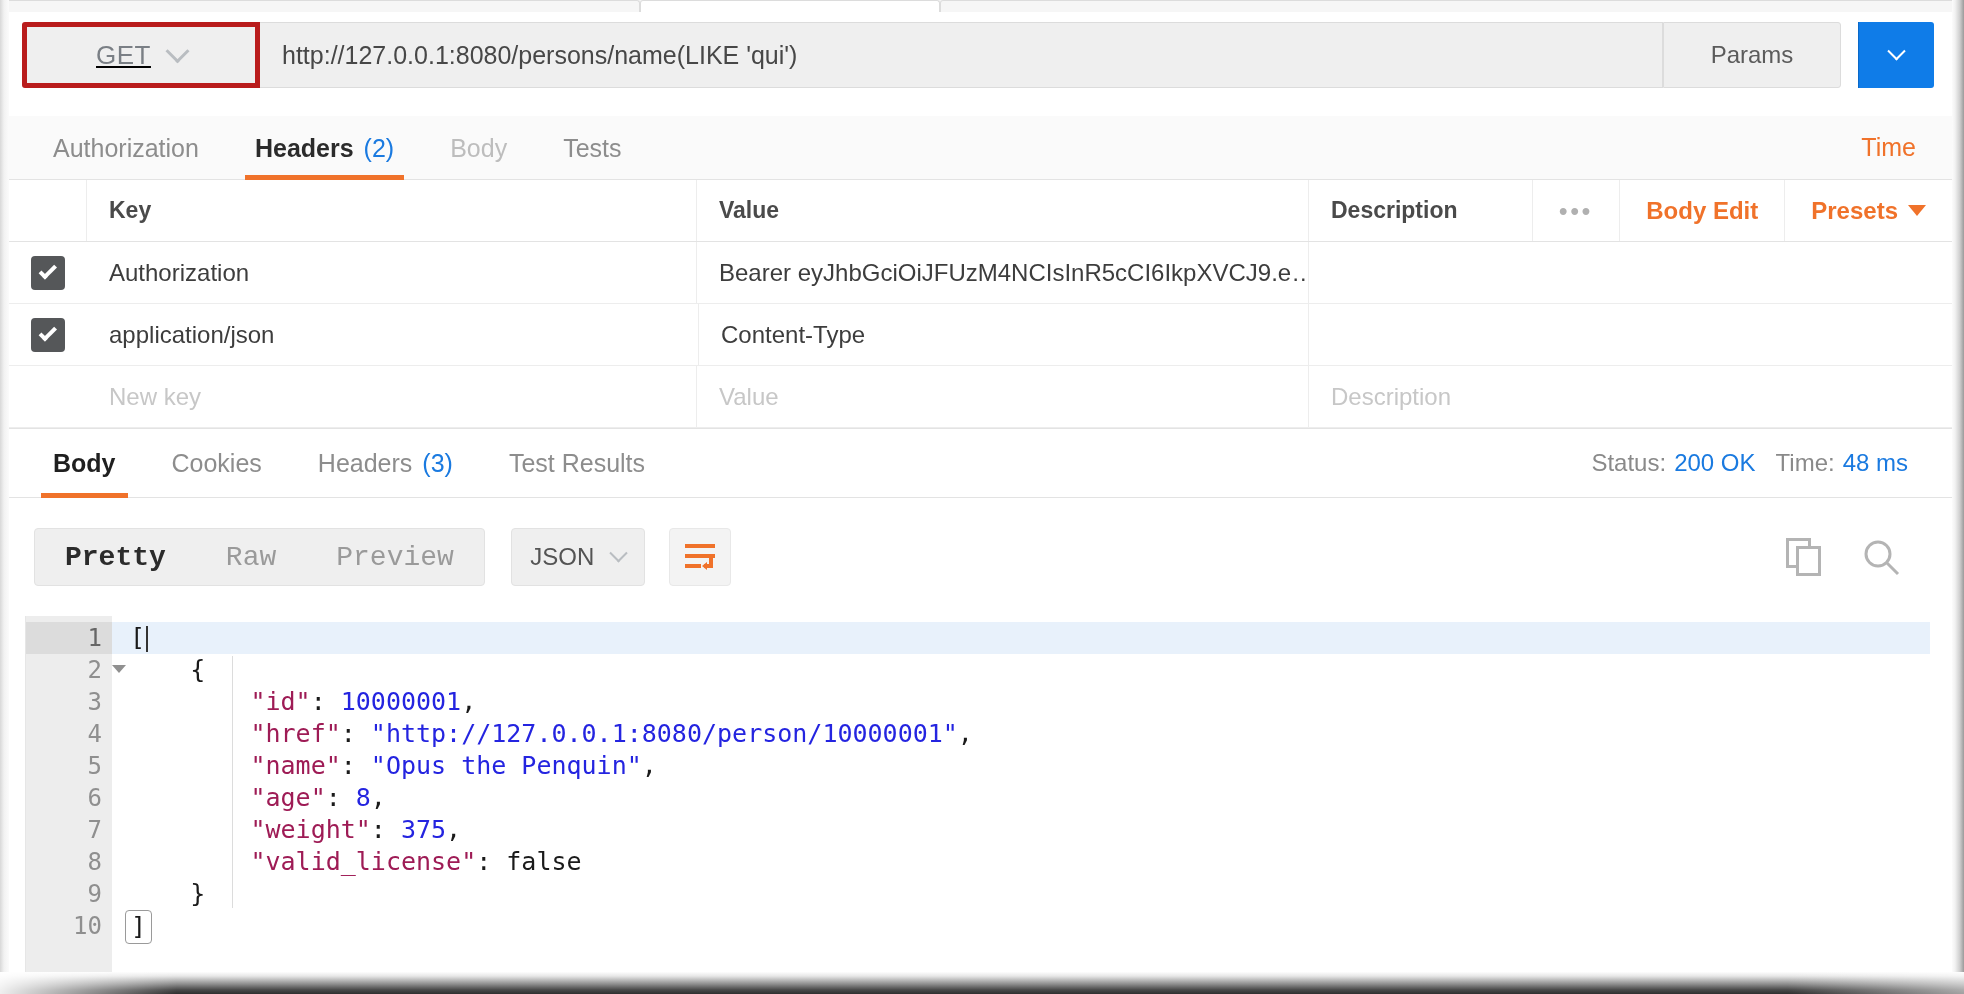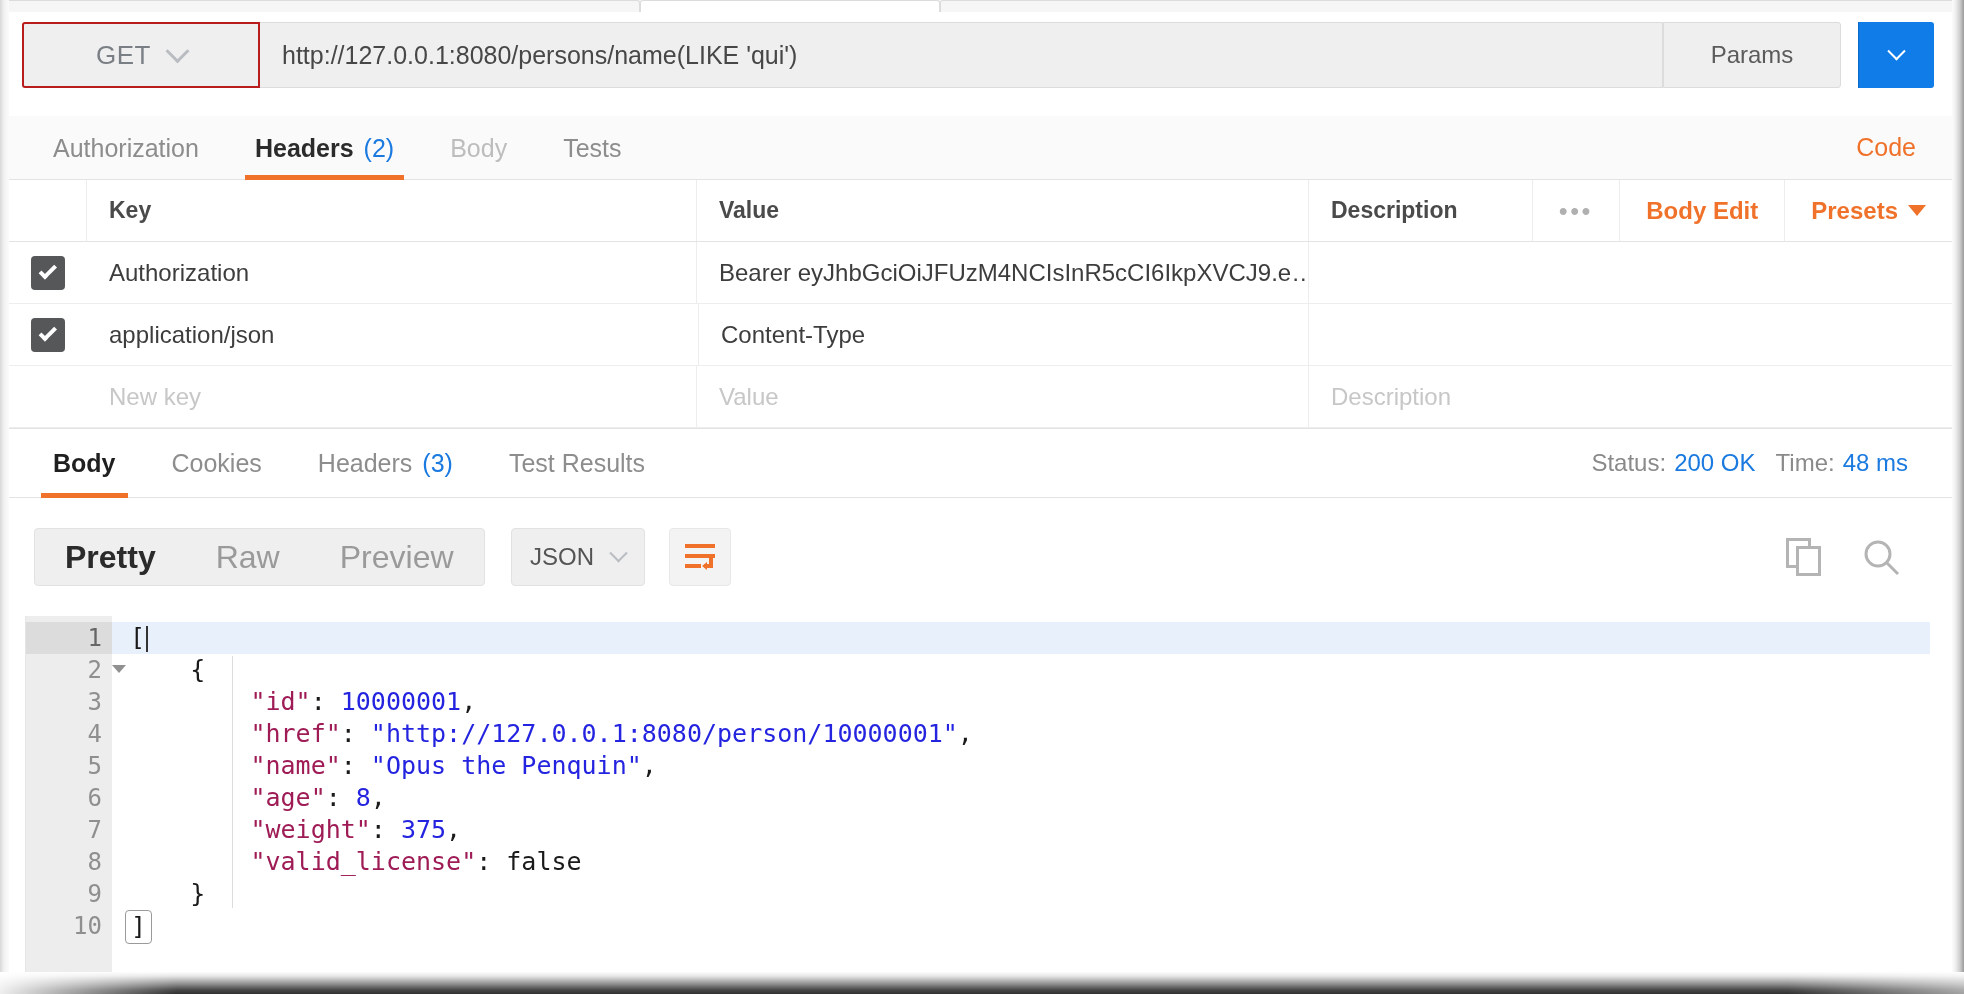--- a/index.html
+++ b/index.html
@@ -55,24 +55,25 @@
 
   
   #request-bar {
     position:absolute; top:22px; left:22px;
     width: 1912px; height: 66px;
     display:flex; align-items:stretch;
   }
   .method-select {
     width: 238px;
     background:#efefef;
-    border:2px solid #b91c1c;
+    border:5px solid #b91c1c;
     border-radius: 3px 0 0 3px;
     display:flex; align-items:center; justify-content:center; gap:18px;
     cursor:pointer;
+    text-decoration:underline;
   }
   .method-select .label {
     font-size: 26px; color:#7a7f85; font-weight:400; letter-spacing:.5px;
   }
   .chev {
     display:inline-block; width:17px; height:17px;
     border-right:3px solid #b9bdc1; border-bottom:3px solid #b9bdc1;
     transform: rotate(45deg) translate(-3px,-3px);
   }
   .chev.small { width:13px; height:13px; border-width:2.6px; }
@@ -220,21 +221,21 @@
   #body-toolbar {
     position:absolute; top:498px; left:9px;
     width:1943px; height:118px; background:#ffffff;
     display:flex; align-items:center; padding-left:25px;
   }
   .seg {
     display:flex; background:#efefef; border:1px solid #e2e2e2; border-radius:4px;
     height:58px; overflow:hidden;
   }
   .seg div {
-    display:flex; align-items:center; padding:8px 30px; font-size:32px; color:#9a9a9a; cursor:pointer;
+    display:flex; align-items:center; padding:8px 30px; font-size:28px; color:#9a9a9a; cursor:pointer;font-family:Liberation Mono, monospace;
   }
   .seg div.active { color:#2b2b2b; font-weight:600; }
   .fmt-select {
     margin-left:26px; height:58px; min-width:134px; background:#efefef;
     border:1px solid #e2e2e2; border-radius:4px;
     display:flex; align-items:center; justify-content:center; gap:18px;
     padding:0 16px; font-size:24px; color:#545454; cursor:pointer;
   }
   .wrap-btn {
     margin-left:24px; width:62px; height:58px; background:#f3f3f3;
@@ -334,21 +335,21 @@
         <span class="count">(2)</span>
         <span class="underline"></span>
       </div>
       <div class="rtab disabled">
         <span>Body</span>
       </div>
       <div class="rtab">
         <span>Tests</span>
       </div>
     </div>
-    <div class="code-link">Code</div>
+    <div class="code-link">Time</div>
   </div>
 
   <div id="headers-table">
 
     <div class="hrow header-row">
       <div class="hcell check"></div>
       <div class="hcell key">Key</div>
       <div class="hcell value">Value</div>
       <div class="hcell desc">
         <span>Description</span>

